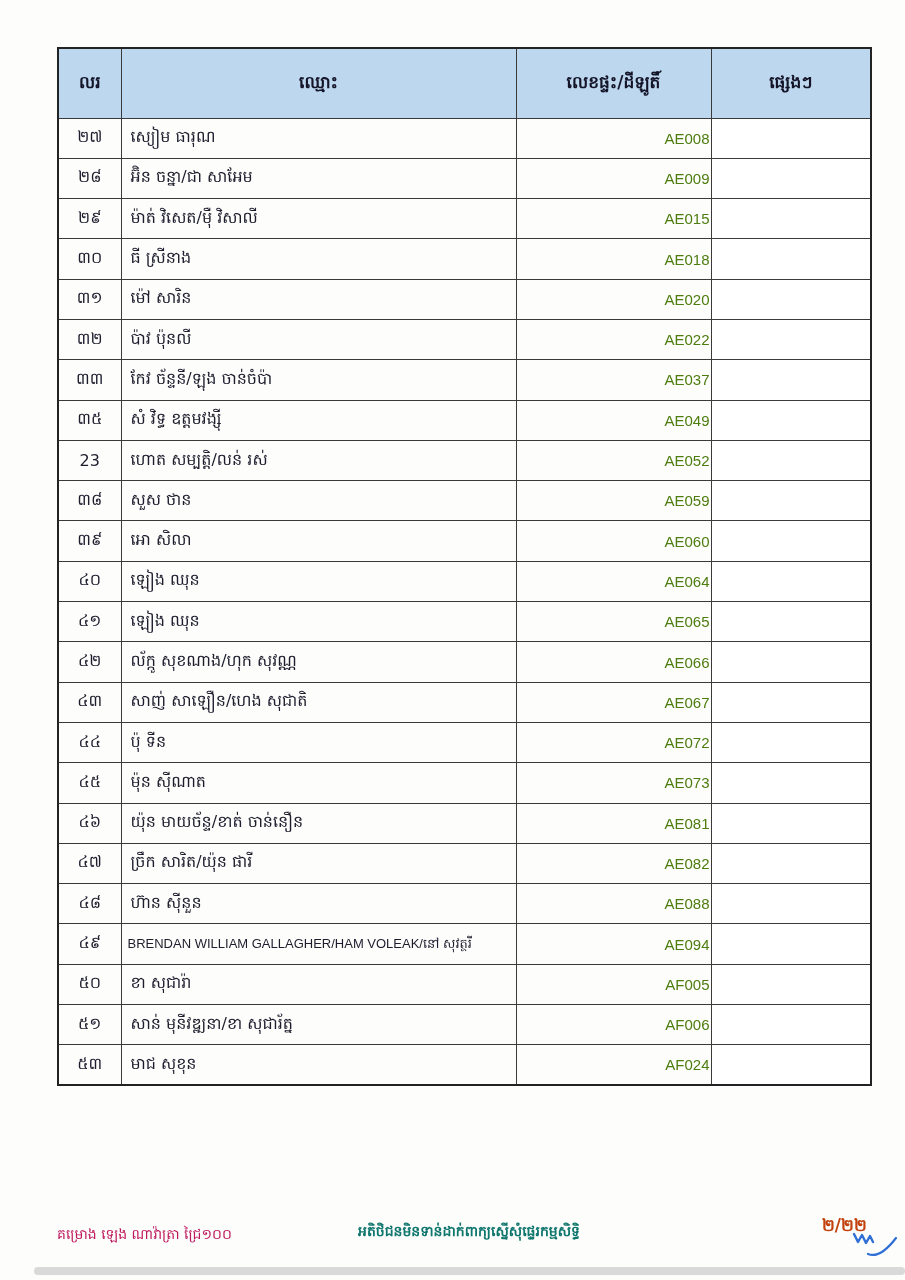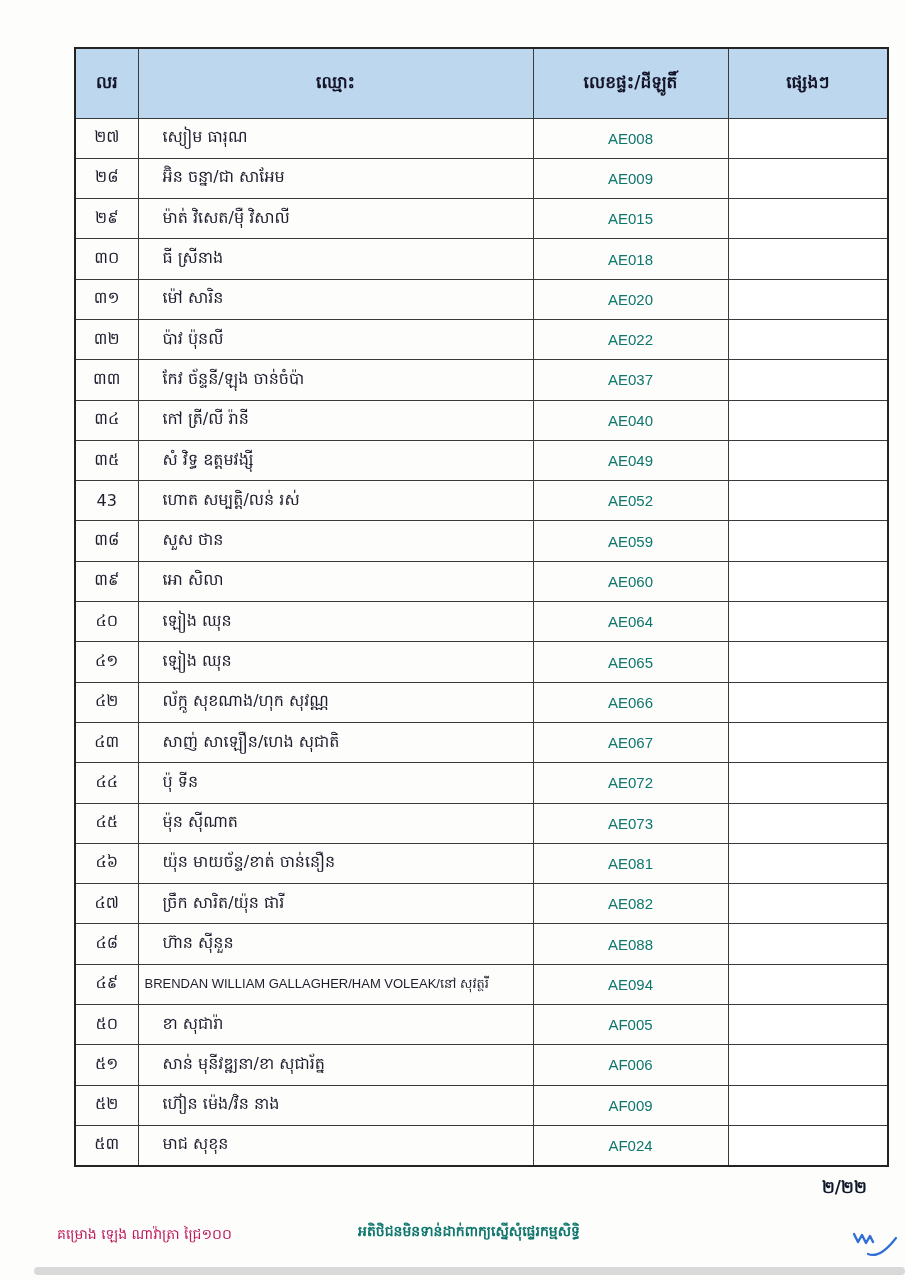--- a/index.html
+++ b/index.html
@@ -5,61 +5,61 @@
   html,body{margin:0;padding:0;}
   body{
     width:905px;height:1280px;
     background:#fdfdfb;
     font-family:"DejaVu Sans", sans-serif;
     color:#1d1d2e;
     position:relative;
     overflow:hidden;
   }
   table.doc{
-    position:absolute;left:74px;top:47px;
+    position:absolute;left:57px;top:47px;
     width:813px;
     border-collapse:collapse;
     table-layout:fixed;
     border:2px solid #232323;
   }
   .doc th,.doc td{
     border:1.5px solid #3a3a3a;
     overflow:hidden;
     white-space:nowrap;
   }
   .doc thead tr{height:70px;}
   .doc tbody tr{height:40.3px;}
   .doc th{
     background:#bdd7ee;
     font-size:17px;
     font-weight:bold;
     color:#141428;
     text-align:center;
   }
   td.no{text-align:center;font-size:16px;}
-  td.name{padding-left:24px;font-size:16px;}
+  td.name{padding-left:9px;font-size:16px;}
   td.name.small{font-size:13px;font-family:"Liberation Sans", sans-serif;padding-left:6px;}
   td.code{
-    text-align:center;
+    text-align:right;
     font-size:15px;
     font-family:"Liberation Sans", sans-serif;
-    color:#0f766e;
+    color:#4d7c0f;
   }
   td.other{background:#fff;}
   .footer-left{
     position:absolute;left:57px;top:1225px;
     font-size:14px;color:#be185d;
   }
   .footer-center{
     position:absolute;left:358px;top:1222px;
     font-size:14px;font-weight:bold;color:#0f766e;
   }
   .footer-page{
-    position:absolute;left:822px;top:1176px;
-    font-size:17px;font-weight:bold;color:#0f172a;
+    position:absolute;left:822px;top:1214px;
+    font-size:17px;font-weight:bold;color:#c2410c;
   }
   .pen-mark{
     position:absolute;left:852px;top:1226px;
   }
   .page-shadow{
     position:absolute;left:34px;top:1267px;right:0px;
     height:8px;background:#d9d9d9;border-radius:4px;
   }
 </style>
 </head>
@@ -117,33 +117,27 @@
         <td class="code">AE022</td>
         <td class="other"></td>
       </tr>
       <tr>
         <td class="no">៣៣</td>
         <td class="name">កែវ ច័ន្ទនី/ឡុង ចាន់ចំប៉ា</td>
         <td class="code">AE037</td>
         <td class="other"></td>
       </tr>
       <tr>
-        <td class="no">៣៤</td>
-        <td class="name">កៅ ត្រី/លី រ៉ានី</td>
-        <td class="code">AE040</td>
-        <td class="other"></td>
-      </tr>
-      <tr>
         <td class="no">៣៥</td>
         <td class="name">សំ វិទ្ធ ឧត្តមវង្ស៊ី</td>
         <td class="code">AE049</td>
         <td class="other"></td>
       </tr>
       <tr>
-        <td class="no">43</td>
+        <td class="no">23</td>
         <td class="name">ហោត សម្បត្តិ/លន់ រស់</td>
         <td class="code">AE052</td>
         <td class="other"></td>
       </tr>
       <tr>
         <td class="no">៣៨</td>
         <td class="name">សួស ថាន</td>
         <td class="code">AE059</td>
         <td class="other"></td>
       </tr>
@@ -216,26 +210,20 @@
       <tr>
         <td class="no">៥០</td>
         <td class="name">ខា សុជារ៉ា</td>
         <td class="code">AF005</td>
         <td class="other"></td>
       </tr>
       <tr>
         <td class="no">៥១</td>
         <td class="name">សាន់ មុនីវឌ្ឍនា/ខា សុជារ័ត្ន</td>
         <td class="code">AF006</td>
-        <td class="other"></td>
-      </tr>
-      <tr>
-        <td class="no">៥២</td>
-        <td class="name">ហ៊ៀន ម៉េង/វិន នាង</td>
-        <td class="code">AF009</td>
         <td class="other"></td>
       </tr>
       <tr>
         <td class="no">៥៣</td>
         <td class="name">មាជ សុខុន</td>
         <td class="code">AF024</td>
         <td class="other"></td>
       </tr>
     </tbody>
 </table>

